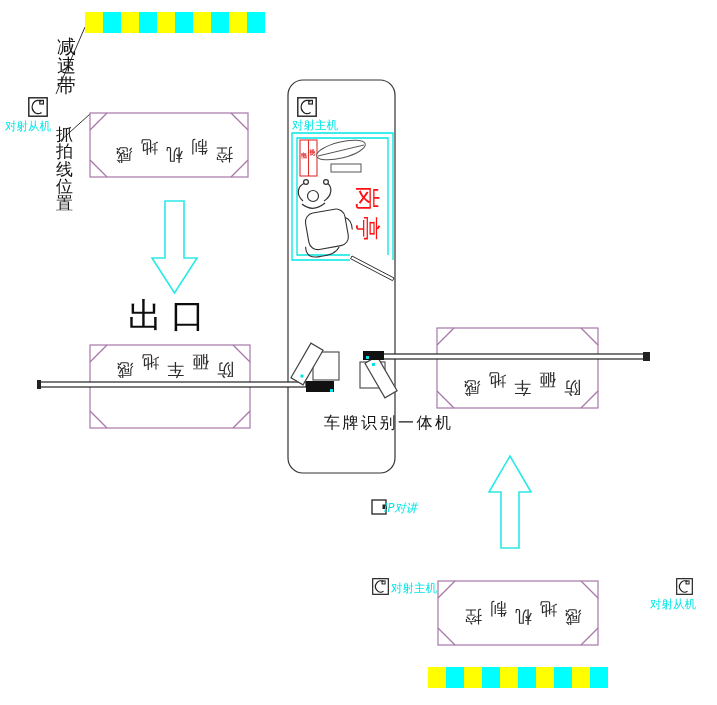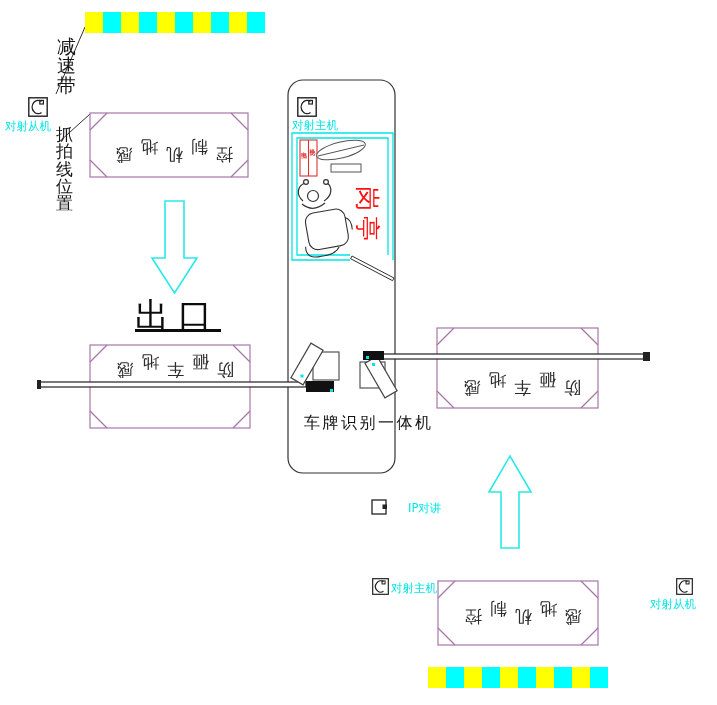--- a/index.html
+++ b/index.html
@@ -26,43 +26,43 @@
   .cbox .ch:nth-child(odd){margin-top:8px;}
   .cbox .ch:nth-child(even){margin-top:0px;}
   .cbox.rev{flex-direction:row-reverse;}
   #loop-ctrl-top{left:99px;top:138px;width:150px;}
   #loop-smash-left{left:100px;top:353px;width:150px;}
   #loop-smash-right{left:447px;top:371px;width:150px;}
   #loop-ctrl-bottom{left:448px;top:600px;width:150px;}
 
   
   .biglabel{position:absolute;font-size:34px;letter-spacing:9px;color:#0c0c0c;white-space:nowrap;}
-  #exit-label{left:135px;top:293px;text-decoration:underline;}
+  #exit-label{left:128px;top:293px;}
   #entrance-label{left:522px;top:513px;}
 
   
   .cyanlabel{position:absolute;color:#00E6E6;font-size:11.5px;white-space:nowrap;text-align:right;}
   #beam-slave-tl-label{left:5px;top:119px;}
   #beam-master-island-label{left:292px;top:118px;}
-  #ip-intercom-label{left:408px;top:501px;}
+  #ip-intercom-label{left:384px;top:501px;font-style:italic;}
   #beam-master-bottom-label{left:391px;top:581px;}
   #beam-slave-br-label{left:650px;top:597px;}
 
   
   #guard-booth-label{position:absolute;left:384px;top:186px;transform:rotate(90deg);
         transform-origin:0 0;color:#FF1010;font-size:25px;letter-spacing:5px;white-space:nowrap;}
 
   
   .tinyred{position:absolute;color:#E03030;font-size:6px;line-height:1;
            writing-mode:vertical-rl;text-orientation:upright;}
   #booth-computer-label{left:301px;top:147px;height:26px;}
   #booth-switch-label{left:309.5px;top:144px;height:30px;}
 
   
-  #lpr-label{position:absolute;left:304px;top:413px;font-size:16px;letter-spacing:2.5px;
+  #lpr-label{position:absolute;left:324px;top:413px;font-size:16px;letter-spacing:2.5px;
              color:#141414;white-space:nowrap;}
 </style>
 </head>
 <body>
 
 <div id="canvas">
 
   <svg id="drawing" width="717" height="705" viewBox="0 0 717 705">
     <defs>
       <symbol id="sensor-sym" viewBox="0 0 20 20">

